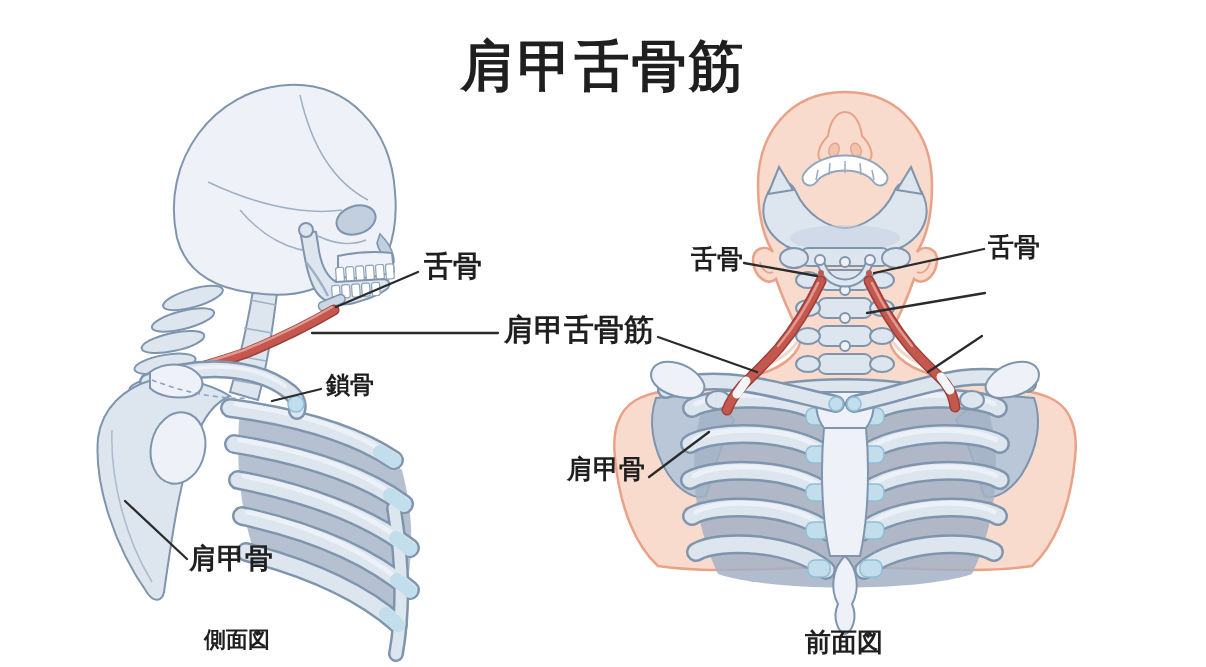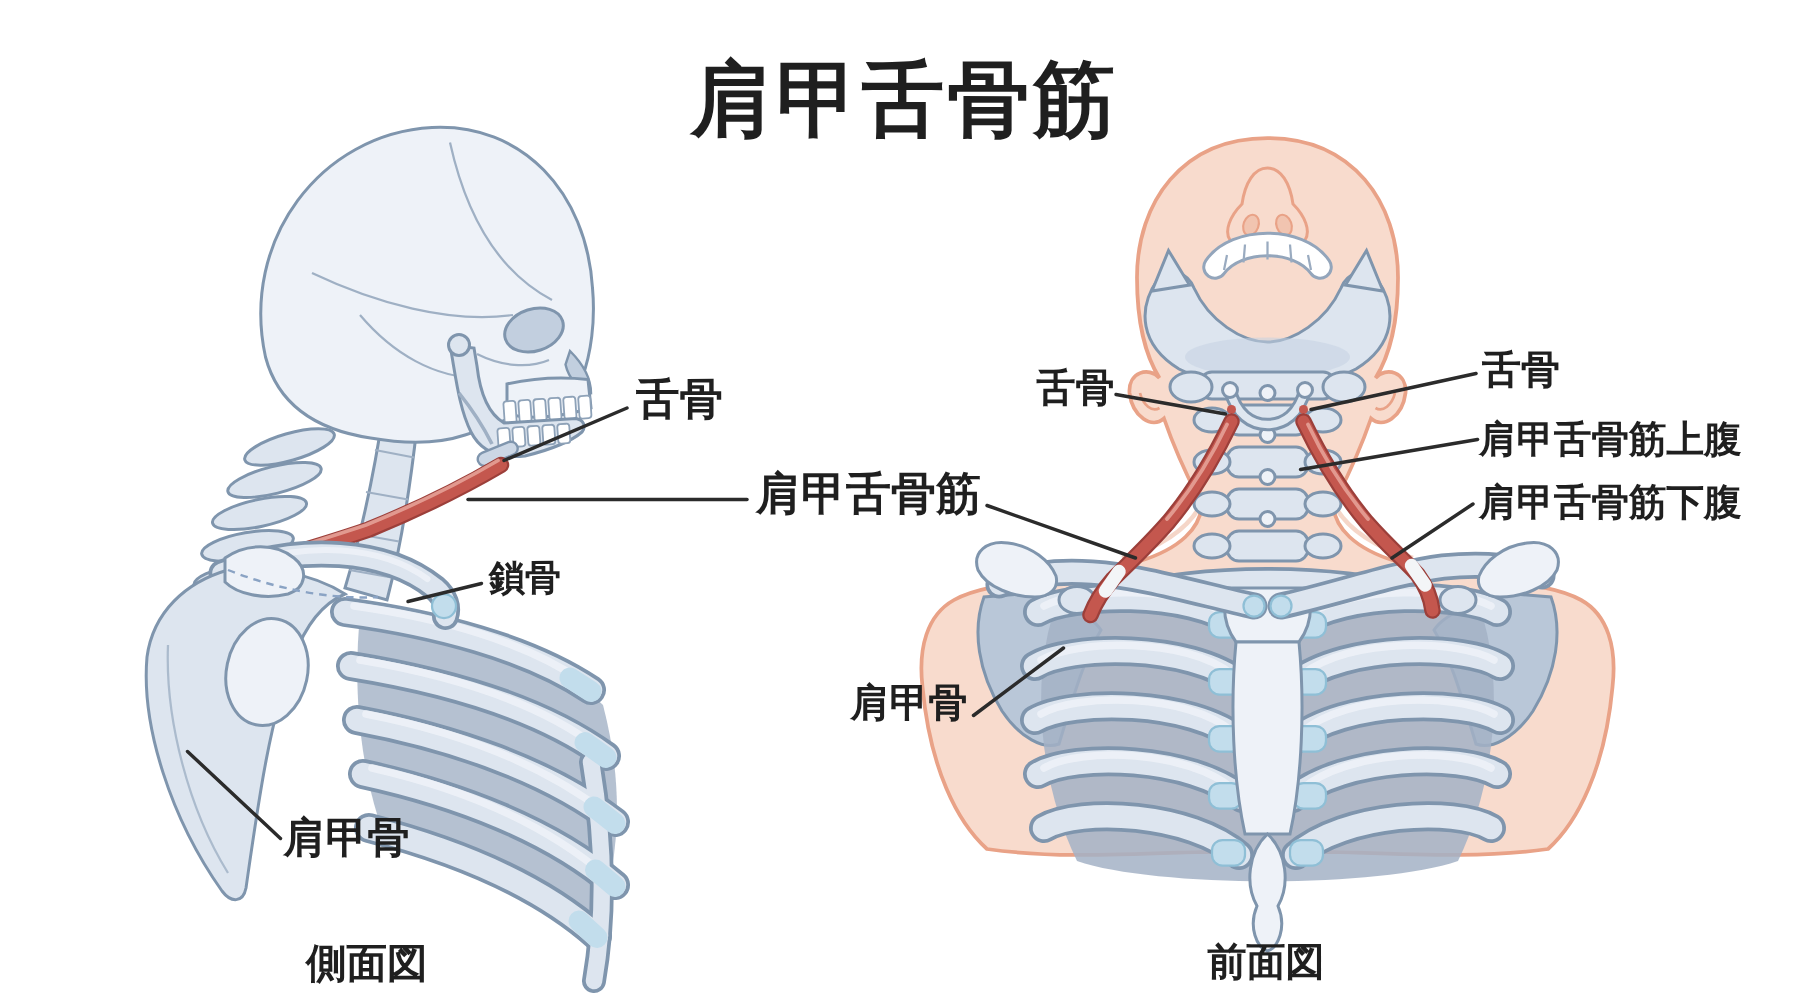--- a/index.html
+++ b/index.html
@@ -319,26 +319,24 @@
   <div id="title">肩甲舌骨筋</div>
 
   <div class="lbl" style="left:424px;top:252px;font-size:29px">舌骨</div>
 
   <div class="lbl" style="left:504px;top:315px;font-size:30px">肩甲舌骨筋</div>
 
   <div class="lbl" style="left:326px;top:373px;font-size:24px">鎖骨</div>
 
   <div class="lbl" style="left:189px;top:545px;font-size:28px">肩甲骨</div>
 
-  <div class="lbl" style="left:204px;top:629px;font-size:27px">側面図</div>
+  <div class="lbl" style="left:204px;top:629px;font-size:22px">側面図</div>
 
   <div class="lbl" style="left:691px;top:246px;font-size:26px">舌骨</div>
 
   <div class="lbl" style="left:988px;top:234px;font-size:26px">舌骨</div>
 
-  <div class="lbl" style="left:986px;top:280px;font-size:25px">肩甲舌骨筋上腹</div>
-
-  <div class="lbl" style="left:986px;top:322px;font-size:25px">肩甲舌骨筋下腹</div>
+
 
   <div class="lbl" style="left:567px;top:456px;font-size:26px">肩甲骨</div>
 
   <div class="lbl" style="left:805px;top:629px;font-size:26px">前面図</div>
 </div>
 
 </body></html>

